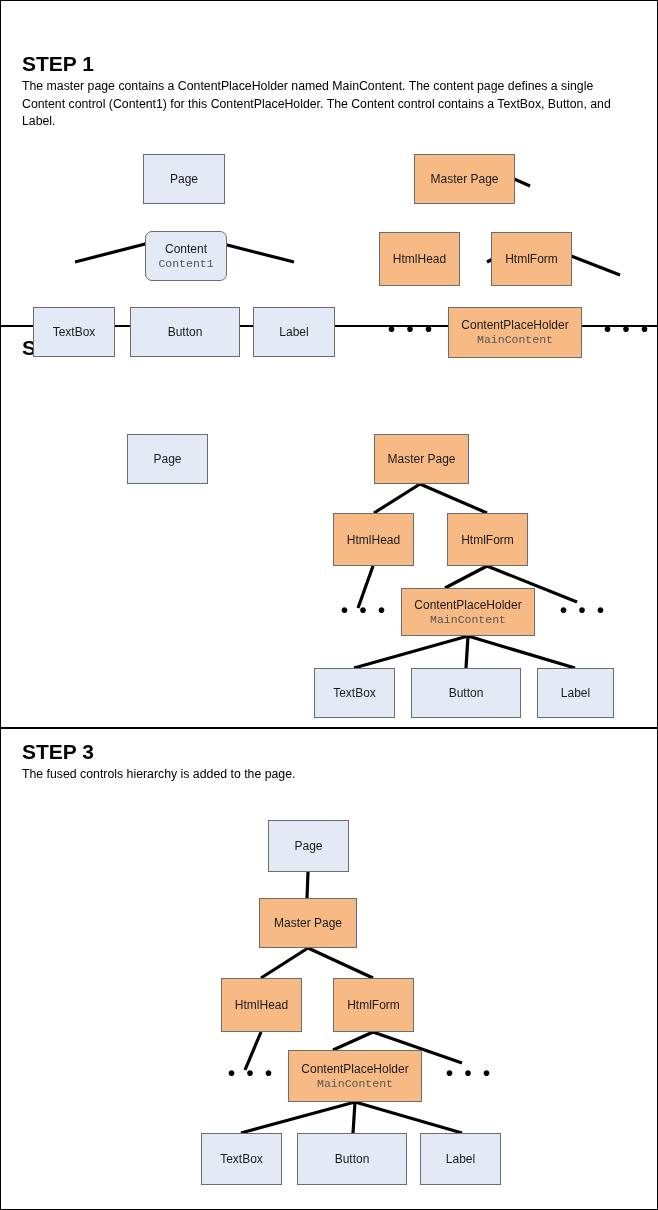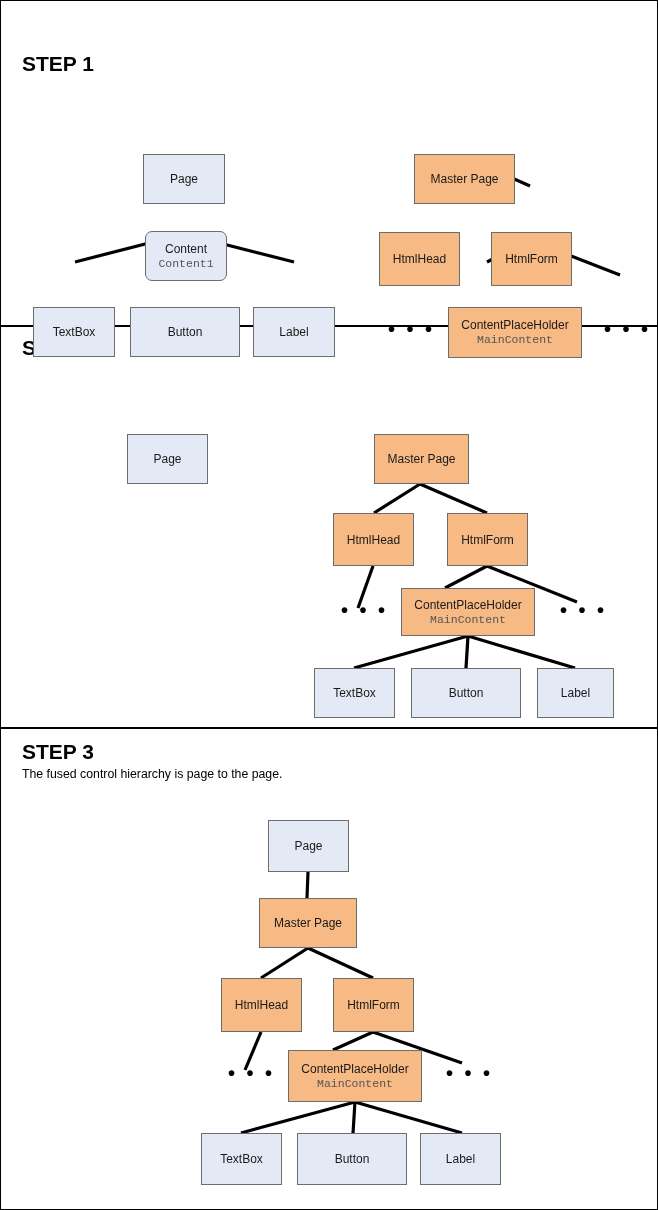--- a/index.html
+++ b/index.html
@@ -121,20 +121,21 @@
     <line x1="261" y1="1032" x2="245" y2="1070"></line>
     <line x1="373" y1="1032" x2="333" y2="1050"></line>
     <line x1="373" y1="1032" x2="462" y2="1063"></line>
     <line x1="355" y1="1102" x2="241" y2="1133"></line>
     <line x1="355" y1="1102" x2="353" y2="1133"></line>
     <line x1="355" y1="1102" x2="462" y2="1133"></line>
   </svg>
 
   <div class="step" style="top:0;height:380px;margin-top:46px;">
     <div class="step-title" style="left:22px;top:6px;">STEP 1</div>
+    <div class="step-desc" style="left:22px;top:32px;width:608px;">The master page contains a ContentPlaceHolder named MainContent. The content page defines a single Content control (Content1) for this ContentPlaceHolder. The Content control contains a TextBox, Button, and Label.</div>
 
     <div class="node blue" style="left:143px;top:108px;width:82px;height:50px;">
       <span class="lbl">Page</span>
     </div>
 
     <div class="node blue" style="left:145px;top:185px;width:82px;height:50px;border-radius:7px;">
       <span class="lbl">Content</span>
       <span class="sub">Content1</span>
     </div>
 
@@ -200,21 +201,21 @@
     </div>
 
     <div class="dots" style="left:341px;top:280px;">• • •</div>
     <div class="dots" style="left:560px;top:280px;">• • •</div>
   </div>
 
   <div class="divider" style="top:727px;"></div>
 
   <div class="step" style="top:727px;height:483px;">
     <div class="step-title" style="left:22px;top:13px;">STEP 3</div>
-    <div class="step-desc" style="left:22px;top:39px;width:612px;">The fused control hierarchy is page to the page.</div>
+    <div class="step-desc" style="left:22px;top:39px;width:612px;">The fused controls hierarchy is added to the page.</div>
 
     <div class="node blue" style="left:268px;top:93px;width:81px;height:52px;">
       <span class="lbl">Page</span>
     </div>
     <div class="node orange" style="left:259px;top:171px;width:98px;height:50px;">
       <span class="lbl">Master Page</span>
     </div>
     <div class="node orange" style="left:221px;top:251px;width:81px;height:54px;">
       <span class="lbl">HtmlHead</span>
     </div>

